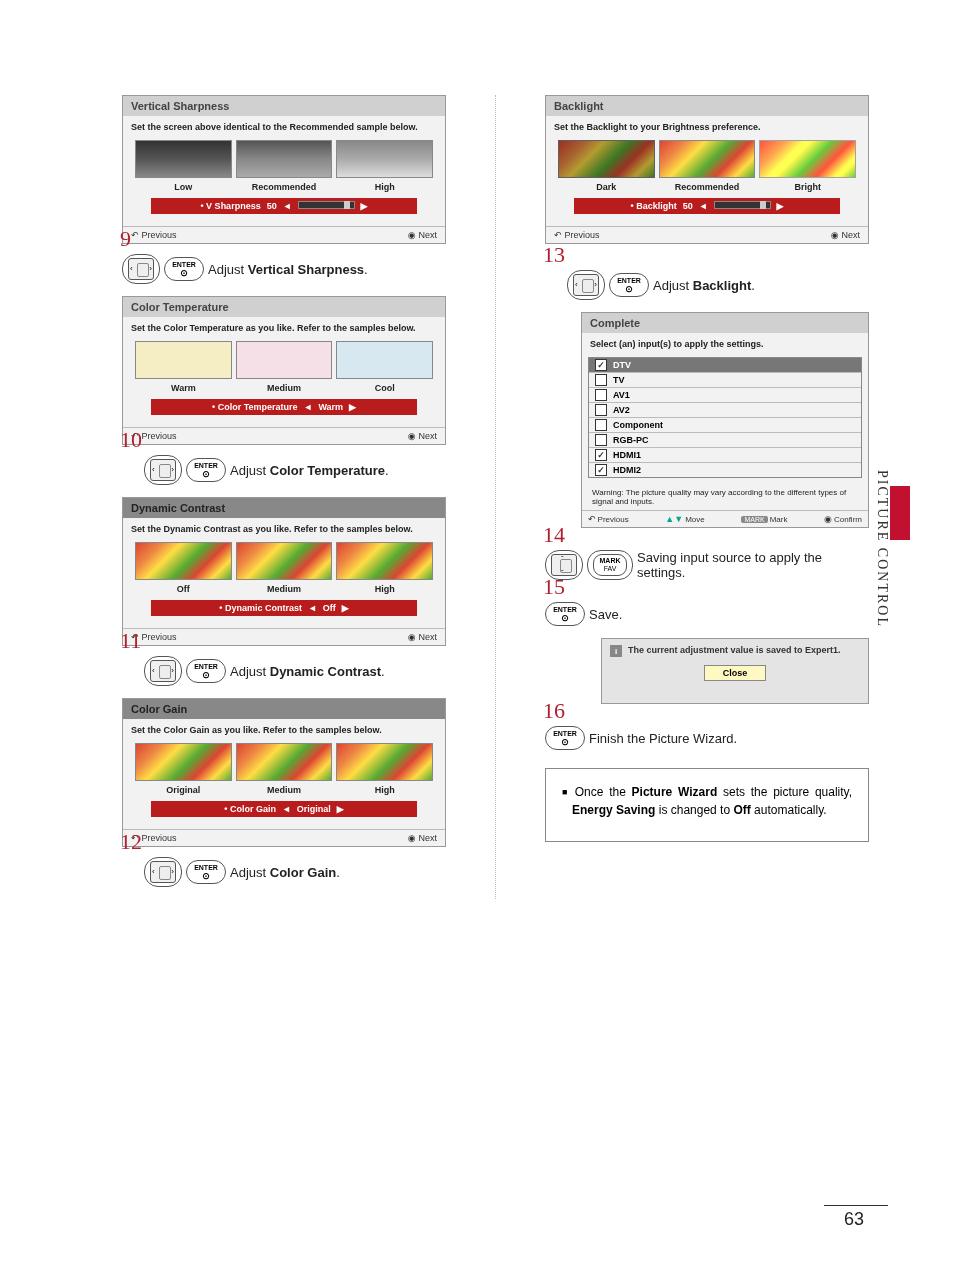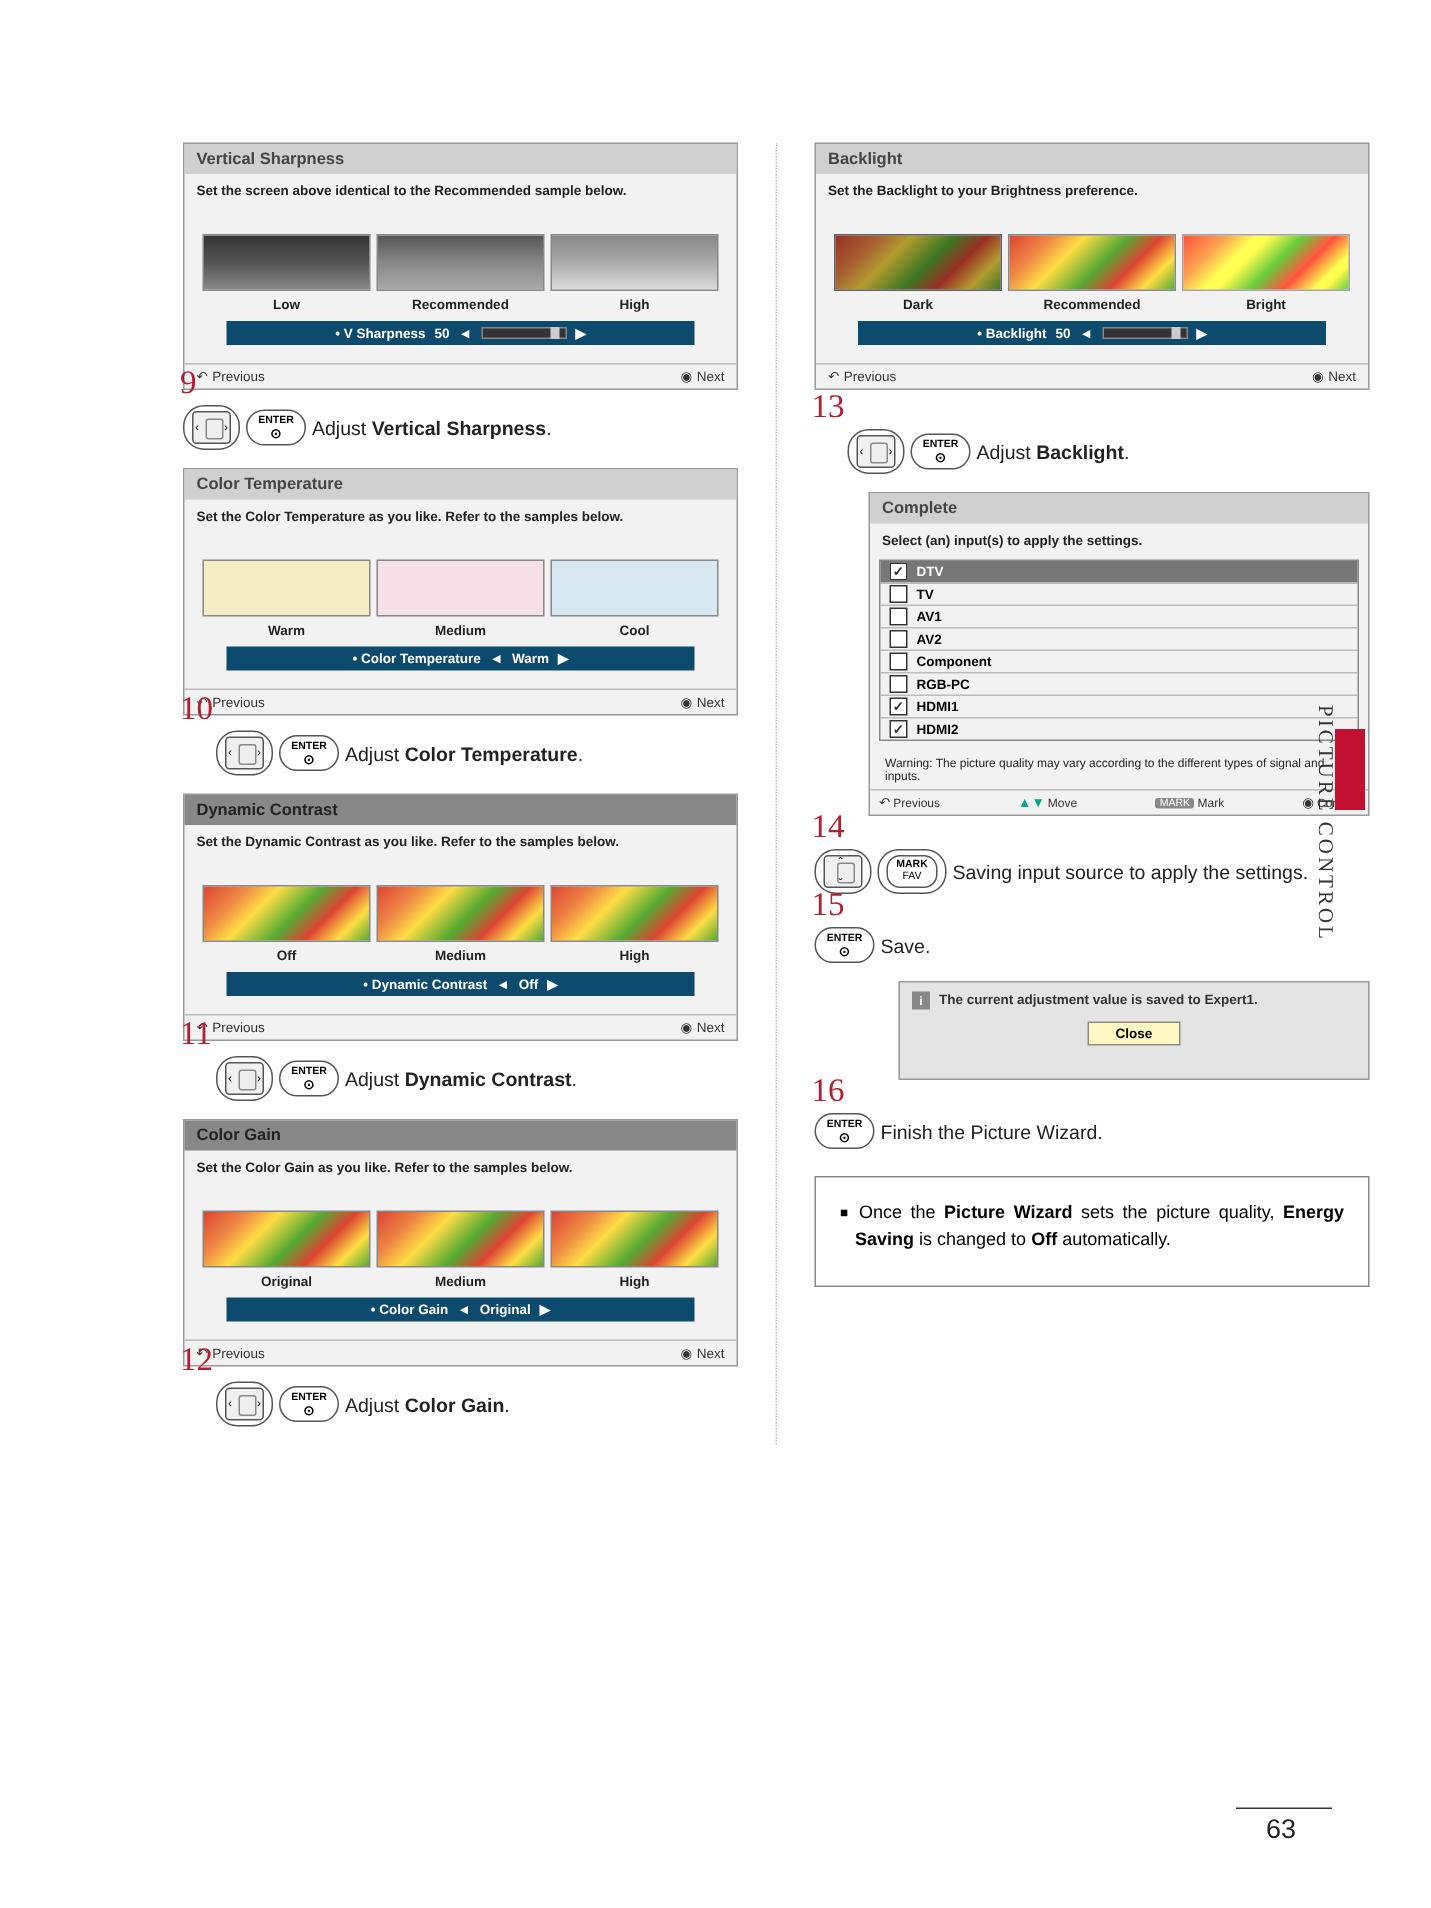--- a/index.html
+++ b/index.html
@@ -1,36 +1,36 @@
 <!DOCTYPE html>
 <html><head>
 <meta charset="utf-8">
 <style>
 html,body{margin:0;padding:0;background:#fff;font-family:Arial,Helvetica,sans-serif;color:#000}
 .page{width:954px;height:1272px;position:relative;margin:0 auto;background:#fff}
-.columns{display:flex;gap:20px;padding:95px 41px 0 122px}
+.columns{display:flex;gap:44px;padding:95px 85px 0 122px}
 .col{flex:1}
 .divider{border-left:1.5px dotted #bbb;margin:0 5px}
 .panel{border:1px solid #999;background:#f2f2f2;margin-bottom:10px;font-size:10px}
 .panel-title{background:#d0d0d0;padding:4px 8px;font-weight:bold;font-size:11px;color:#444}
 .panel-title-dark{background:#888;padding:4px 8px;font-weight:bold;font-size:11px;color:#222}
 .panel-sub{padding:6px 8px 4px;font-size:9px;font-weight:bold;color:#222}
 .panel-body{padding:2px 10px 6px}
-.samples{display:flex;justify-content:space-between;margin:18px 0 0}
+.samples{display:flex;justify-content:space-between;margin:2px 0 0}
 .sample{flex:1;margin:0 2px}
 .sample-box{height:36px;background:#555;border:1px solid #888}
 .fruit{height:36px;background:linear-gradient(135deg,#d43 0%,#e84 20%,#fd4 35%,#5a3 55%,#d43 70%,#fd4 85%,#5a3 100%);border:1px solid #888}
 .grad1{background:linear-gradient(#333,#555,#888)}
 .grad2{background:linear-gradient(#555,#888,#aaa)}
 .grad3{background:linear-gradient(#888,#aaa,#ddd)}
 .ctemp-w{background:#f5eec5}
 .ctemp-m{background:#f5e0e8}
 .ctemp-c{background:#d8e8f0}
 .sample-label{text-align:center;font-weight:bold;font-size:9px;margin-top:4px;color:#222}
-.slider-bar{background:#0c4a6e;color:#fff;font-size:9px;font-weight:bold;padding:3px 8px;margin:6px 18px;display:flex;align-items:center;justify-content:center;gap:6px}
+.slider-bar{background:#b91c1c;color:#fff;font-size:9px;font-weight:bold;padding:3px 8px;margin:6px 18px;display:flex;justify-content:center;gap:6px}
 .slider-bar .trk{width:55px;height:6px;border:1px solid #888;position:relative;background:#333}
 .slider-bar .trk::after{content:"";position:absolute;right:4px;top:-1px;width:6px;height:8px;background:#ccc}
 .arrow{font-size:9px}
 .footer-bar{border-top:1px solid #bbb;padding:3px 8px;font-size:9px;color:#333;display:flex;justify-content:space-between;align-items:center}
 .footer-bar .l,.footer-bar .r{display:flex;align-items:center;gap:3px}
 .step-row{display:flex;align-items:center;margin:6px 0 12px;position:relative}
 .step-num{font-family:'Times New Roman',serif;font-size:22px;color:#b02030;font-weight:normal;position:absolute;left:-2px;top:-28px}
 .remote-btn{border:1.5px solid #555;border-radius:14px;padding:3px 5px;display:inline-flex;align-items:center;gap:3px;background:#fff;margin-right:4px}
 .dpad{width:24px;height:20px;border:1.3px solid #555;border-radius:3px;position:relative;background:#f0f0f0}
 .dpad::before,.dpad::after{content:"";position:absolute;font-size:8px;color:#444}

